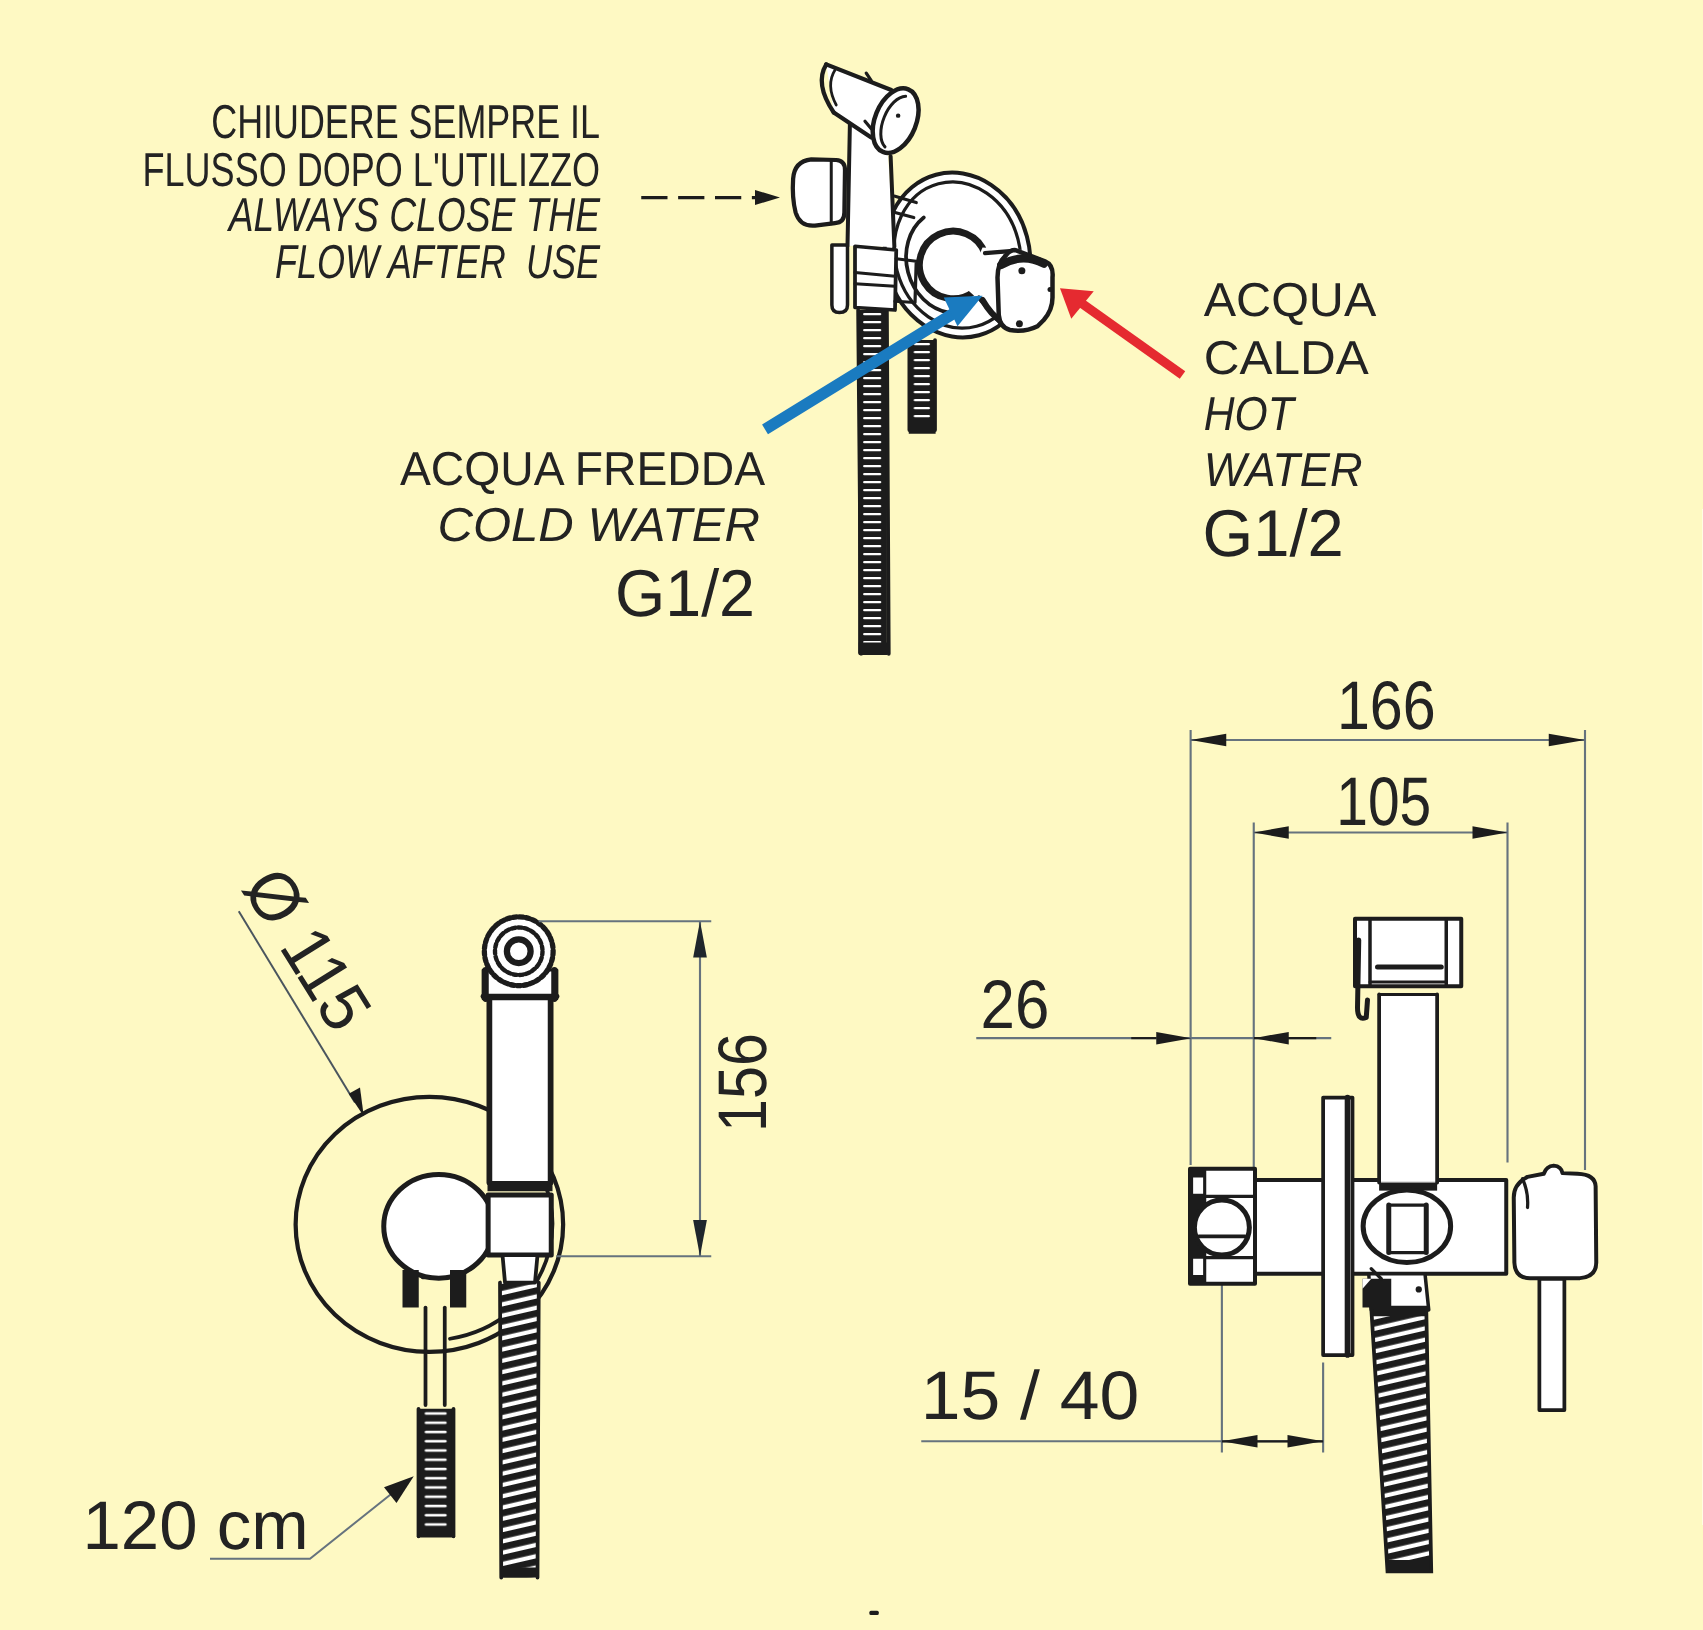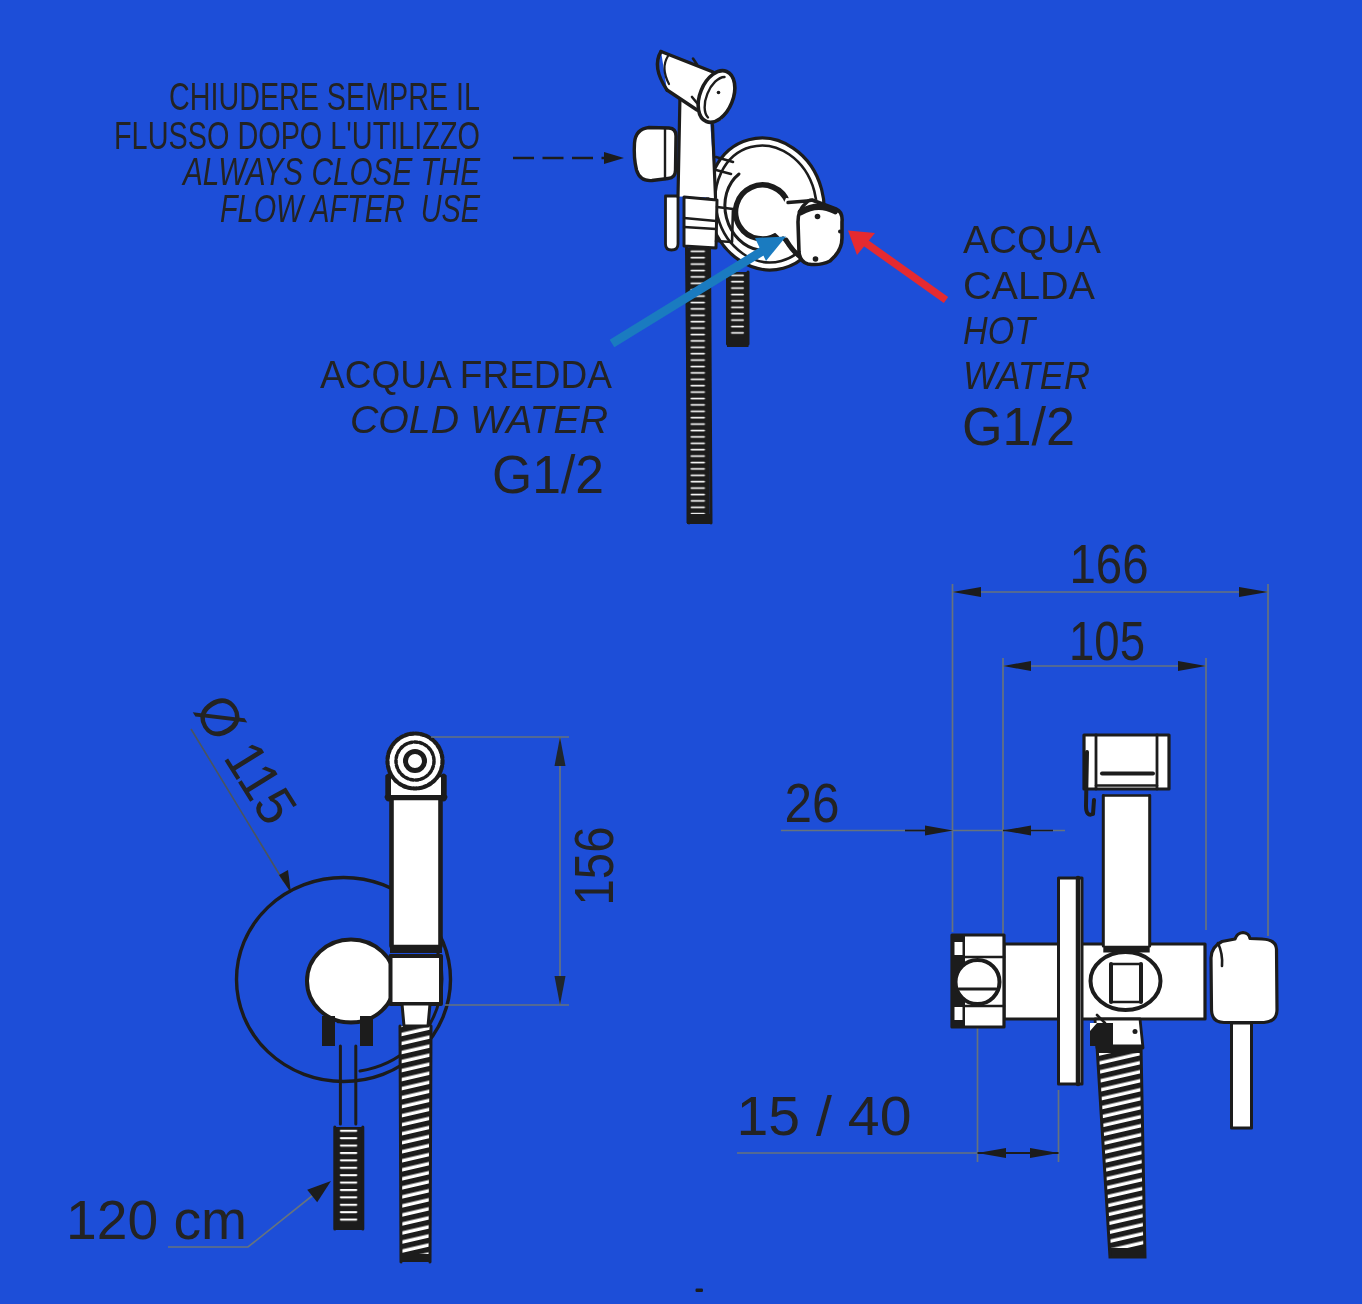--- a/index.html
+++ b/index.html
@@ -1,16 +1,16 @@
 <!DOCTYPE html>
 <html><head>
 <meta charset="utf-8">
 <style>
   html,body{margin:0;padding:0;background:#ffffff;}
-  #page{position:relative;width:1362px;height:1304px;background:#1d4ed8;overflow:hidden;}
+  #page{position:relative;width:1362px;height:1304px;background:#fef9c3;overflow:hidden;}
   svg{position:absolute;left:0;top:0;}
   text{font-family:"Liberation Sans",sans-serif;fill:#232323;}
 </style>
 </head>
 <body>
 <div id="page">
 <svg width="1362" height="1304" viewBox="0 0 1362 1304">
 <defs>
   <pattern id="ribsA" x="686.5" y="248" width="23" height="6.4" patternUnits="userSpaceOnUse">
     <rect width="23" height="6.4" fill="#1c1c1c"></rect>

